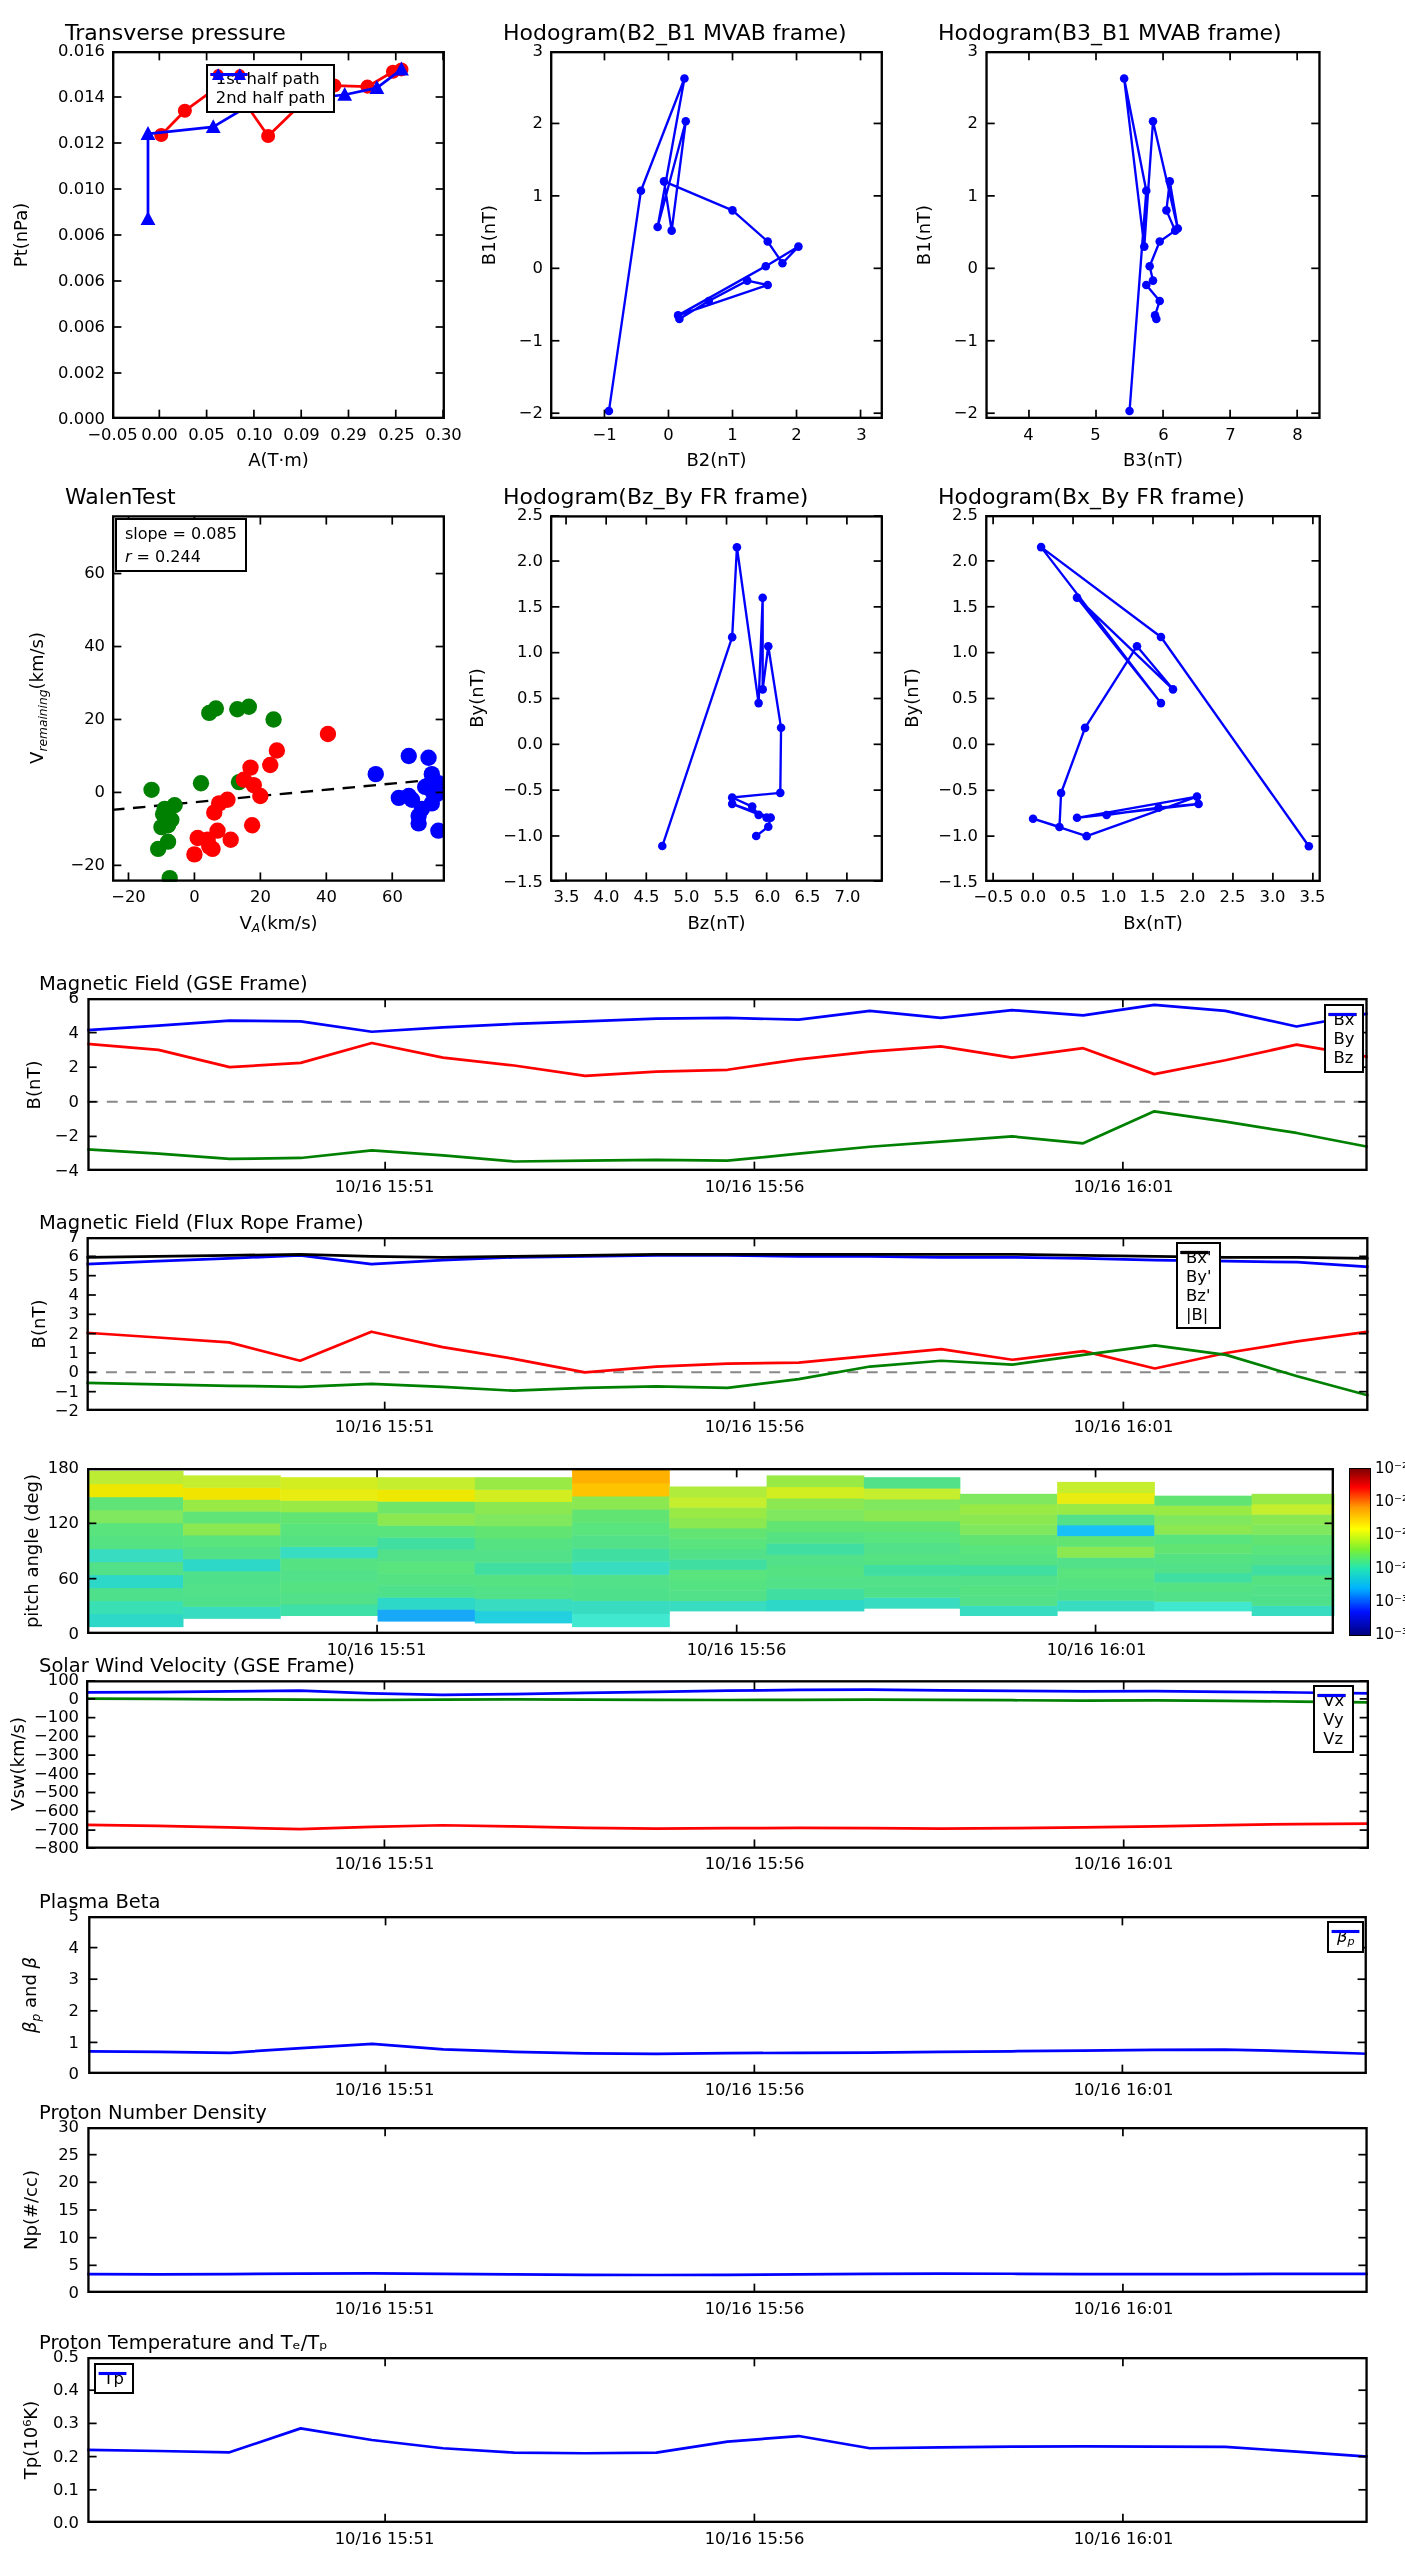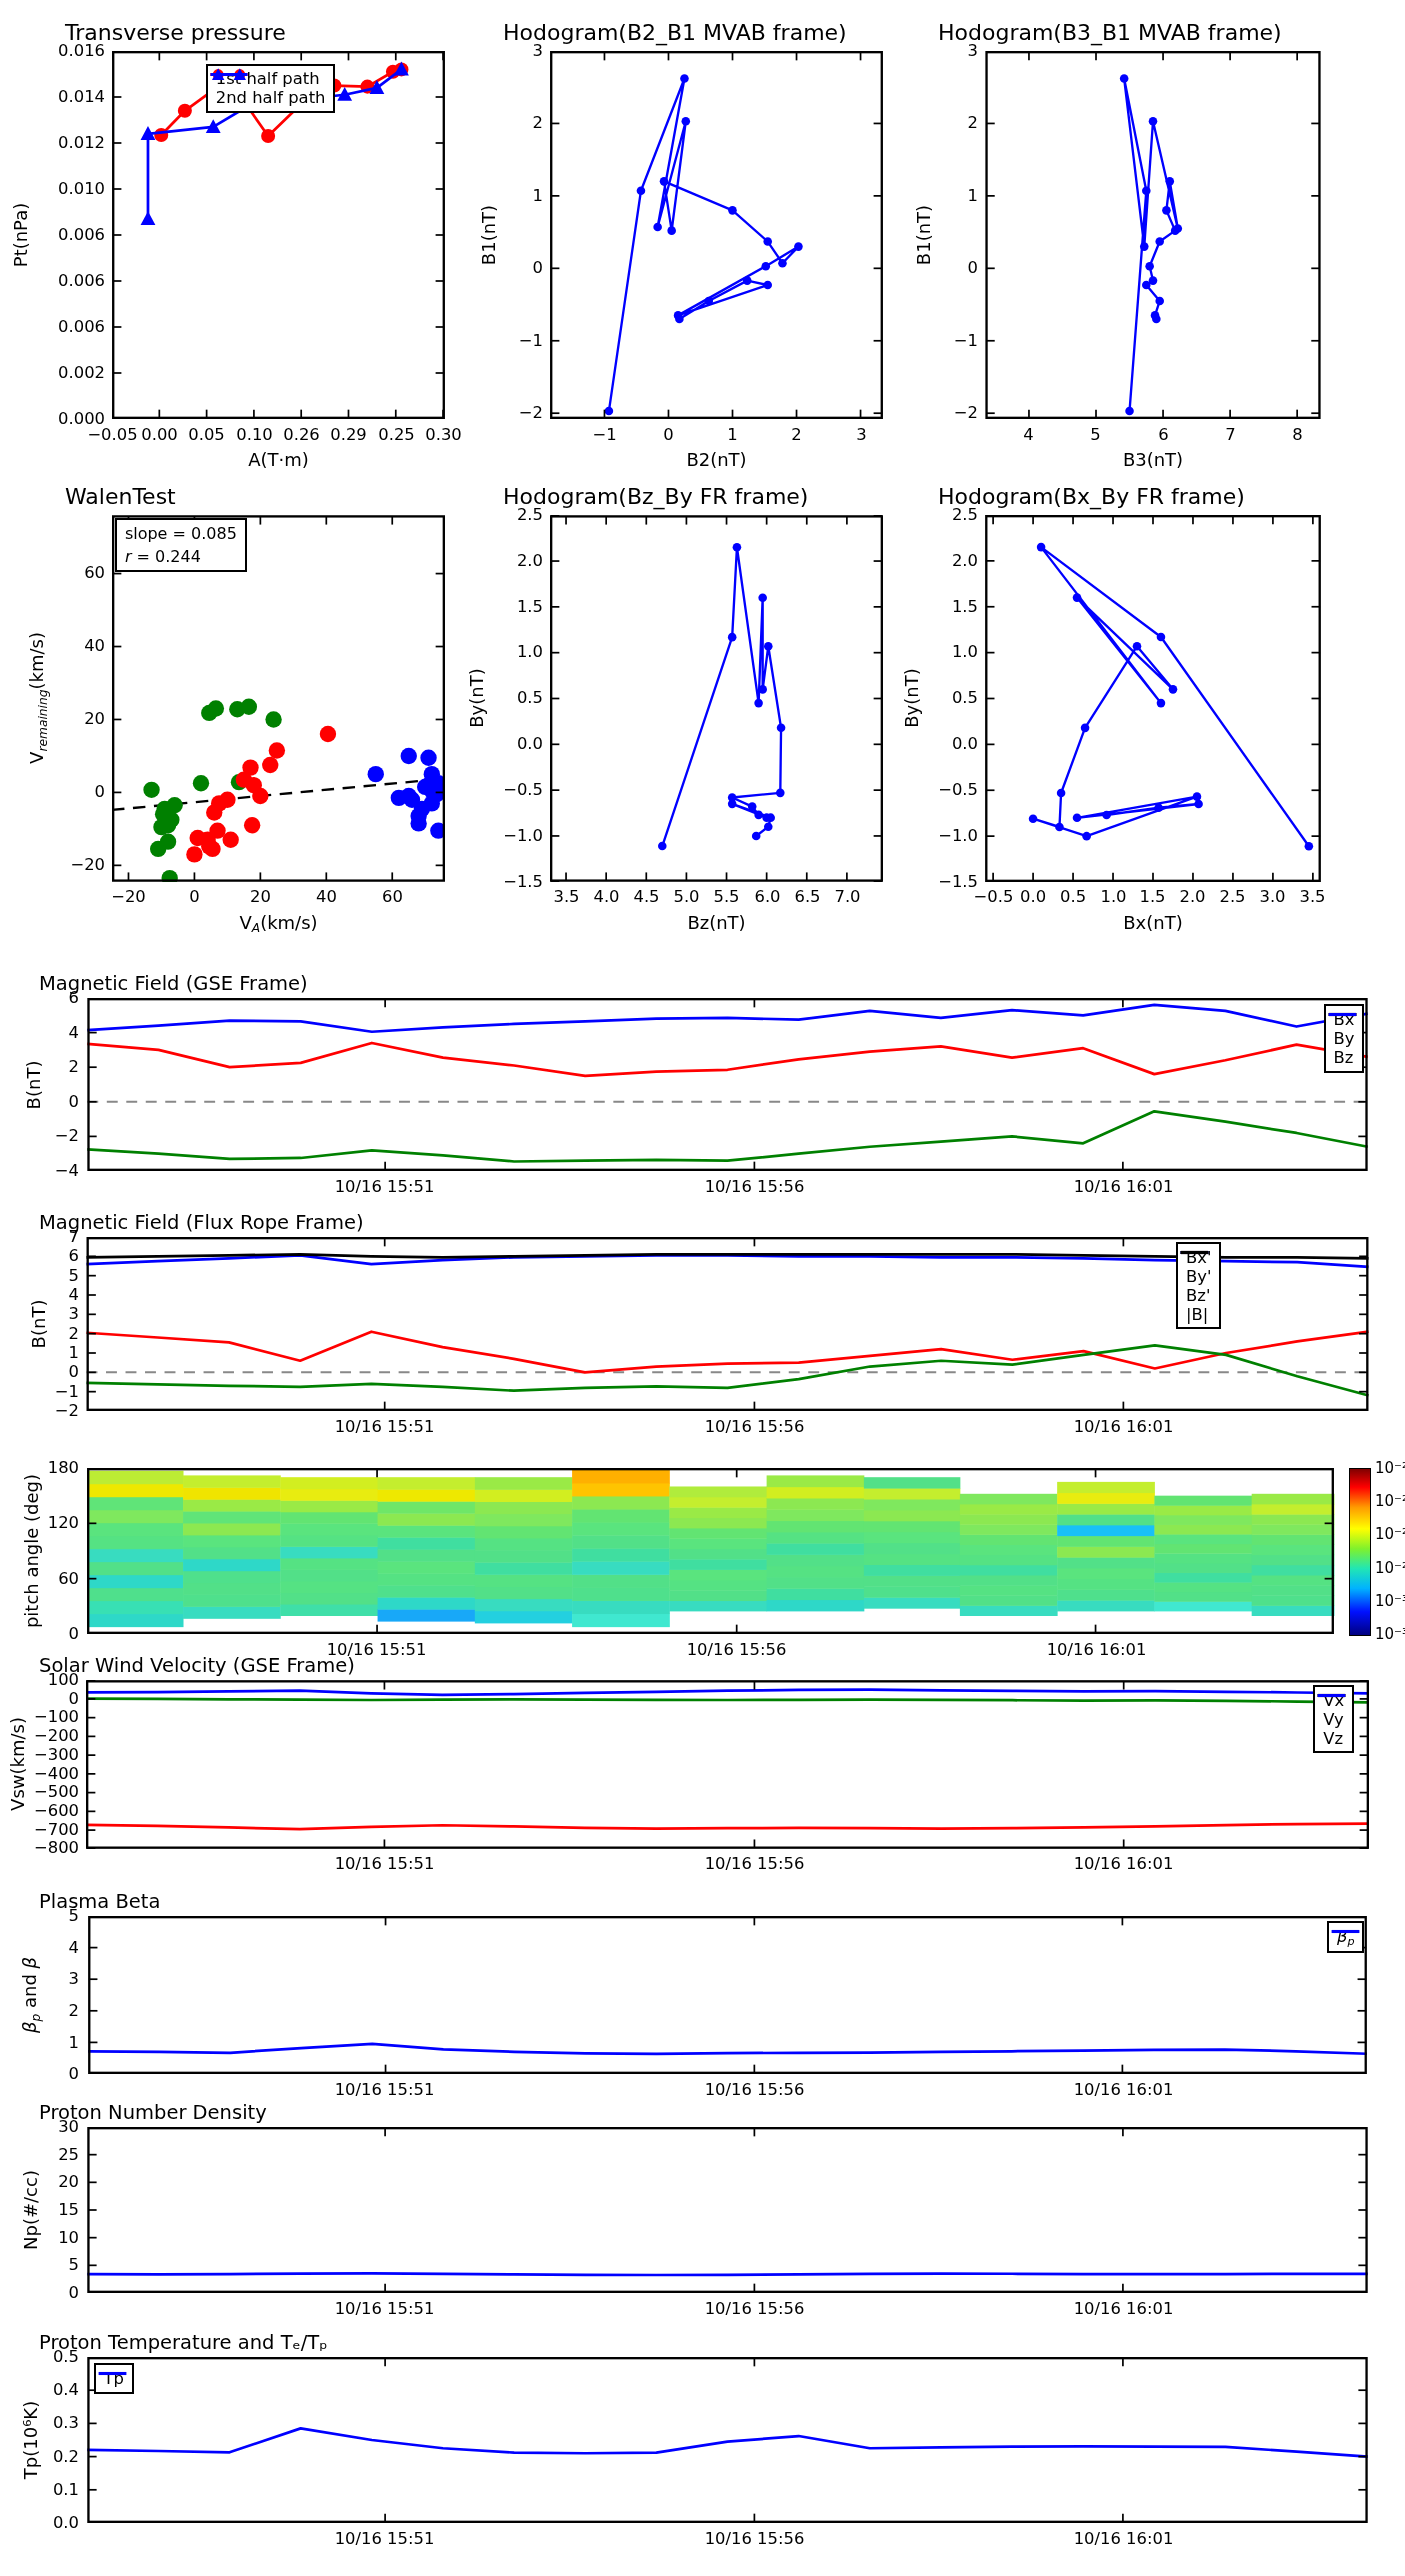--- a/index.html
+++ b/index.html
@@ -85,21 +85,21 @@
       <line x1="426" y1="118" x2="415" y2="118" stroke="#000" stroke-width="2.2"></line>
       <line x1="1" y1="59" x2="12" y2="59" stroke="#000" stroke-width="2.2"></line>
       <line x1="426" y1="59" x2="415" y2="59" stroke="#000" stroke-width="2.2"></line>
       <line x1="1" y1="0" x2="12" y2="0" stroke="#000" stroke-width="2.2"></line>
       <line x1="426" y1="0" x2="415" y2="0" stroke="#000" stroke-width="2.2"></line>
     </svg>
     <div class="xtick" style="left: -66px; top: 374px;">−0.05</div>
     <div class="xtick" style="left: -19px; top: 374px;">0.00</div>
     <div class="xtick" style="left: 28px; top: 374px;">0.05</div>
     <div class="xtick" style="left: 76px; top: 374px;">0.10</div>
-    <div class="xtick" style="left: 123px; top: 374px;">0.26</div>
+    <div class="xtick" style="left: 123px; top: 374px;">0.09</div>
     <div class="xtick" style="left: 170px; top: 374px;">0.29</div>
     <div class="xtick" style="left: 218px; top: 374px;">0.25</div>
     <div class="xtick" style="left: 265px; top: 374px;">0.30</div>
     <div class="ytick" style="top: 358px;">0.000</div>
     <div class="ytick" style="top: 312px;">0.002</div>
     <div class="ytick" style="top: 266px;">0.006</div>
     <div class="ytick" style="top: 220px;">0.006</div>
     <div class="ytick" style="top: 174px;">0.006</div>
     <div class="ytick" style="top: 128px;">0.010</div>
     <div class="ytick" style="top: 82px;">0.012</div>

